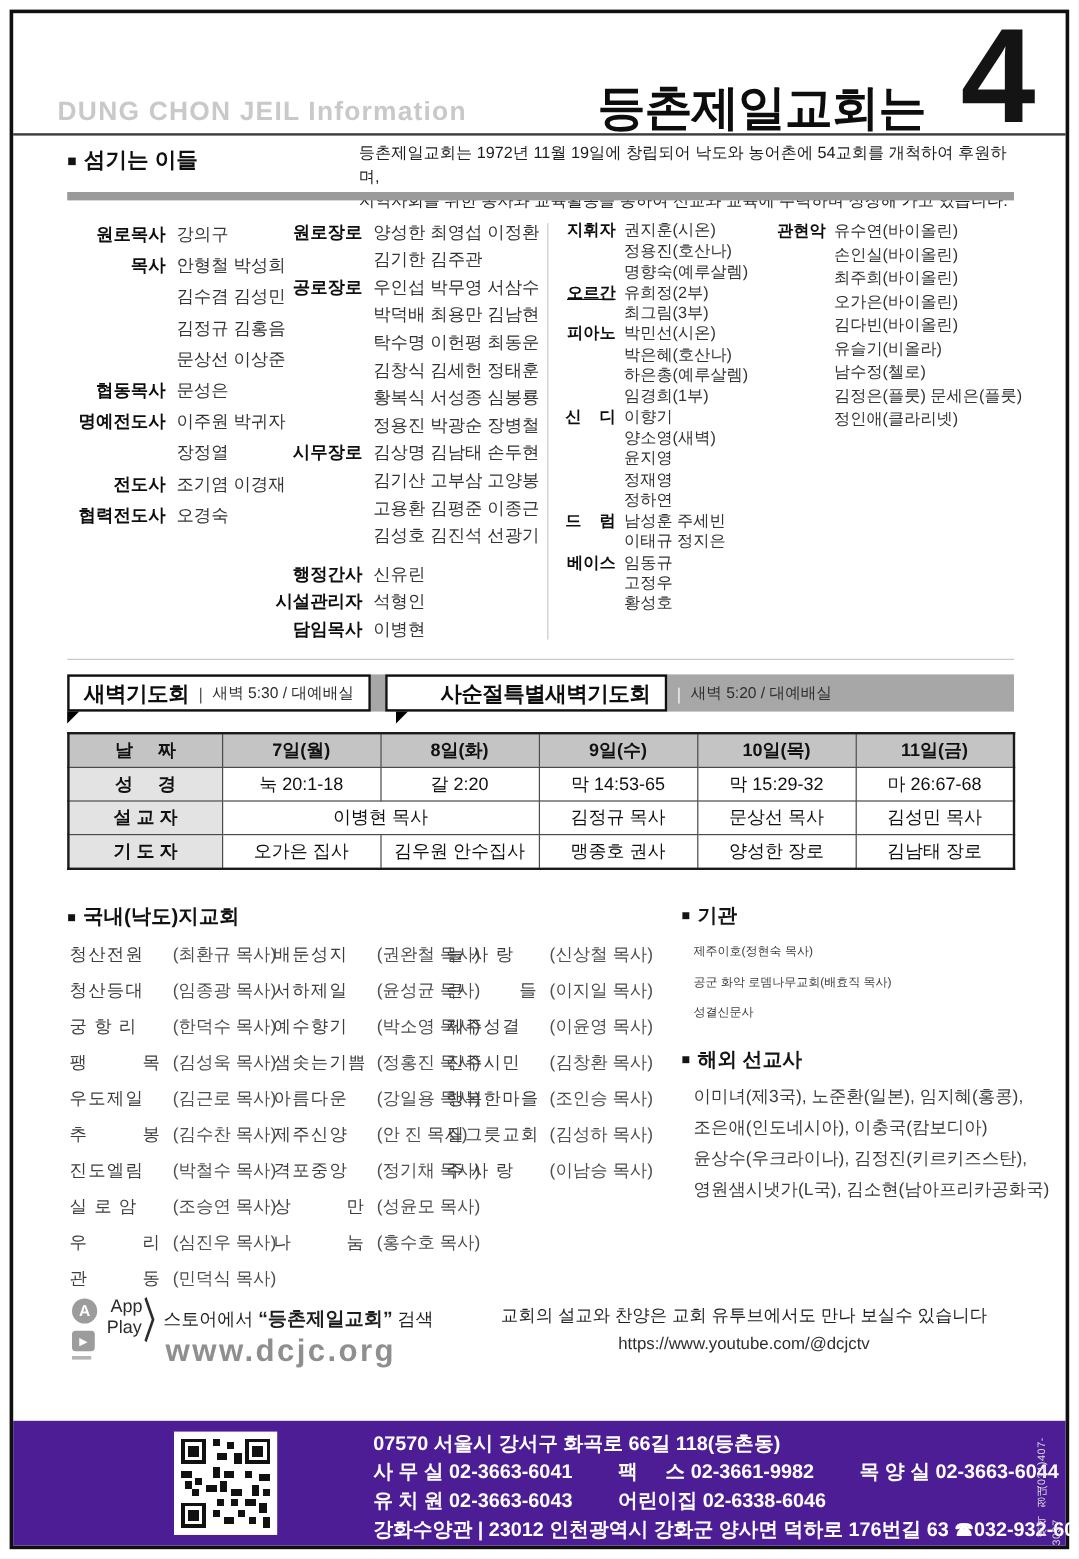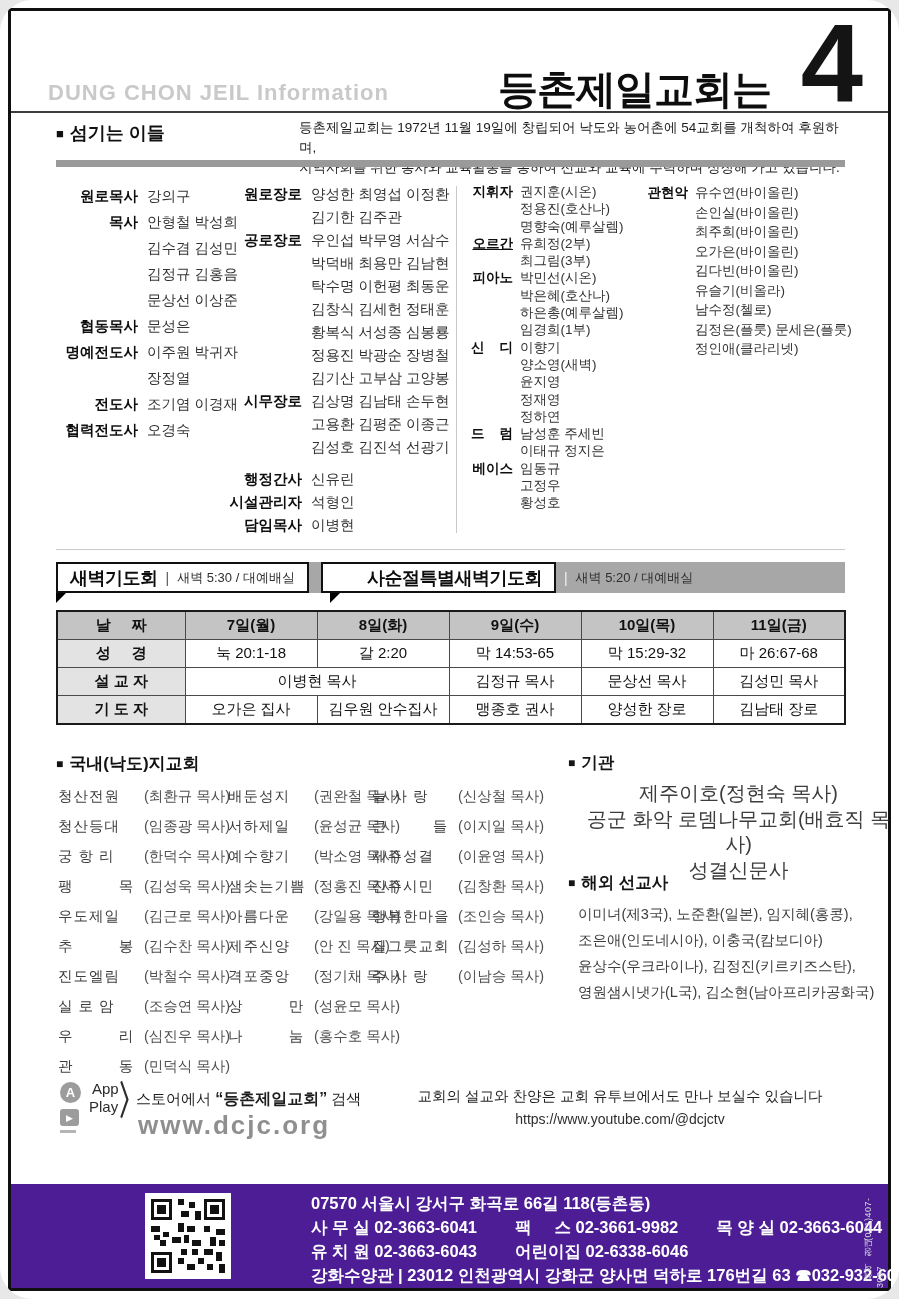--- a/index.html
+++ b/index.html
@@ -1,17 +1,17 @@
 <!DOCTYPE html>
 <html><head>
 <meta charset="utf-8">
 <style>
   html,body{margin:0;padding:0;background:#e8e8e8;}
   .page{position:relative;width:899px;height:1299px;background:#fff;margin:0 auto;
-        font-family:"Liberation Sans",sans-serif;color:#111;overflow:hidden;border-radius:32px;}
+        font-family:"Liberation Sans",sans-serif;color:#111;overflow:hidden;}
   .frame{position:absolute;left:8px;top:8px;right:8px;bottom:8px;border:3px solid #101010;pointer-events:none;}
 
   
   .watermark{position:absolute;left:48px;top:80px;font-size:22px;font-weight:bold;color:#c9c9c9;letter-spacing:1px;}
   .htitle{position:absolute;top:62px;right:128px;font-size:40px;font-weight:bold;letter-spacing:-1px;color:#0d0d0d;}
   .pagenum{position:absolute;top:8px;right:36px;font-size:112px;font-weight:bold;line-height:1;color:#141414;}
   .header-rule{position:absolute;left:11px;right:11px;top:111px;height:2px;background:#3c3c3c;}
 
   .intro-heading{position:absolute;left:56px;top:121px;font-size:18px;font-weight:bold;}
   .intro-heading .bullet{font-size:13px;margin-right:6px;vertical-align:1px;}
@@ -64,21 +64,21 @@
   .branches-heading .bullet,.rh .bullet{font-size:12px;margin-right:6px;vertical-align:1px;}
   .bcol{position:absolute;top:781px;font-size:14.5px;line-height:30px;color:#444;}
   .bcol1{left:58px;} .bcol2{left:228px;} .bcol3{left:372px;}
   .brow{white-space:nowrap;}
   .bname{display:inline-block;min-width:78px;white-space:pre;letter-spacing:1px;color:#3d3d3d;}
   .bpastor{margin-left:8px;color:#4f4f4f;}
 
   
   .rh{position:absolute;font-size:16.5px;font-weight:bold;color:#151515;}
   .rh-inst{left:568px;top:752px;}
-  .inst-list{position:absolute;left:578px;top:781px;font-size:20px;line-height:25.5px;color:#3c3c3c;text-align:center;}
+  .inst-list{position:absolute;left:578px;top:781px;font-size:10px;line-height:25.5px;color:#3c3c3c;}
   .rh-ovs{left:568px;top:872px;}
   .ovs-list{position:absolute;left:578px;top:901px;font-size:14.5px;line-height:26px;color:#3c3c3c;}
 
   
   .app-icons{position:absolute;left:60px;top:1082px;width:24px;}
   .icon-appstore{width:21px;height:21px;border-radius:50%;background:#9c9c9c;color:#fff;font-size:13px;font-weight:bold;
                  display:flex;align-items:center;justify-content:center;}
   .icon-play{width:19px;height:17px;border-radius:3px;background:#9c9c9c;color:#fff;font-size:9px;
              display:flex;align-items:center;justify-content:center;margin-top:6px;}
   .icon-underline{width:16px;height:3px;background:#b5b5b5;margin-top:4px;}
@@ -153,23 +153,23 @@
       <div class="srow"><span class="lbl"></span><span class="val">박덕배 최용만 김남현</span></div>
 
       <div class="srow"><span class="lbl"></span><span class="val">탁수명 이헌평 최동운</span></div>
 
       <div class="srow"><span class="lbl"></span><span class="val">김창식 김세헌 정태훈</span></div>
 
       <div class="srow"><span class="lbl"></span><span class="val">황복식 서성종 심봉룡</span></div>
 
       <div class="srow"><span class="lbl"></span><span class="val">정용진 박광순 장병철</span></div>
 
+      <div class="srow"><span class="lbl">시무장로</span><span class="val">김상명 김남태 손두현</span></div>
+
       <div class="srow"><span class="lbl"></span><span class="val">김기산 고부삼 고양봉</span></div>
-
-      <div class="srow"><span class="lbl">시무장로</span><span class="val">김상명 김남태 손두현</span></div>
 
       <div class="srow"><span class="lbl"></span><span class="val">고용환 김평준 이종근</span></div>
 
       <div class="srow"><span class="lbl"></span><span class="val">김성호 김진석 선광기</span></div>
 
       <div class="srow"><span class="lbl">행정간사</span><span class="val">신유린</span></div>
 
       <div class="srow"><span class="lbl">시설관리자</span><span class="val">석형인</span></div>
 
       <div class="srow"><span class="lbl">담임목사</span><span class="val">이병현</span></div>

